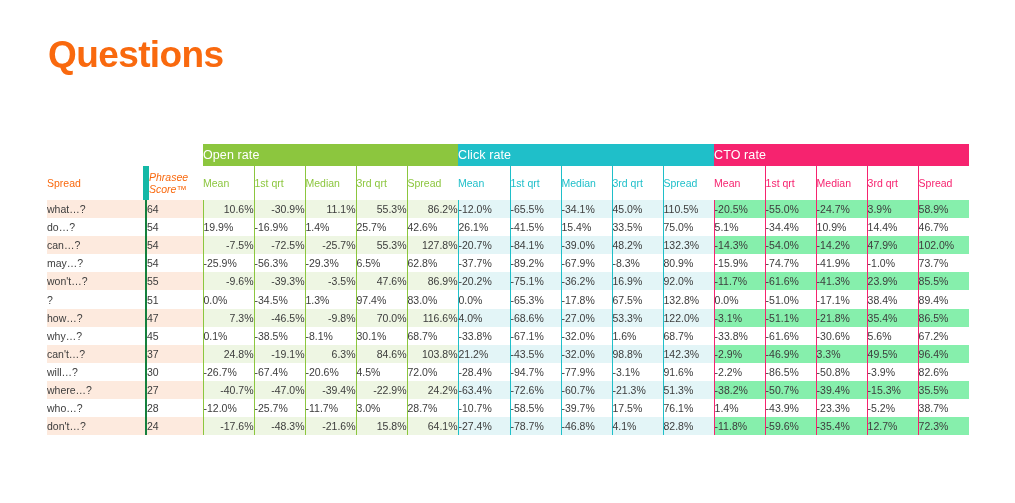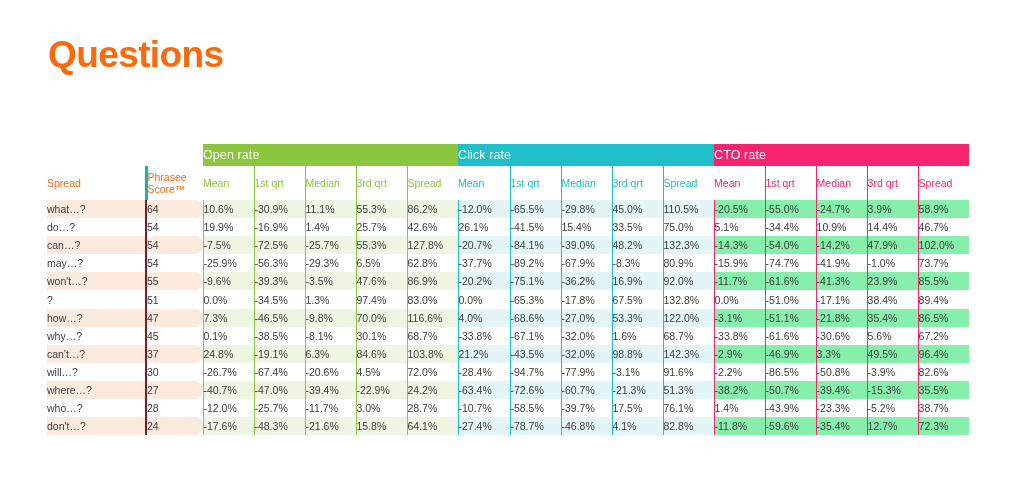--- a/index.html
+++ b/index.html
@@ -65,23 +65,24 @@
     padding-left: 7px;
     text-align: left;
     vertical-align: middle;
   }
   td.h-phrase {
     color: #f9690e;
     padding-left: 8px;
   }
   td.h-score {
     color: #f9690e;
-    border-left: 3px solid #14b8a6;
+    border-left: 6px solid #14b8a6;
     padding-left: 7px;
     line-height: 12px;
+    font-style: italic;
   }
   td.h-open  { color: #8cc63e; border-left: 1.5px solid #8cc63e; }
   td.h-click { color: #1fbfc9; border-left: 1.5px solid #1fbfc9; }
   td.h-cto   { color: #f6236f; border-left: 1.5px solid #f6236f; }
   td.h-open.first-col  { border-left: none; }
   td.h-click.first-col { border-left: none; }
   td.h-cto.first-col   { border-left: none; }
 
   
   tr.data-row td {
@@ -92,32 +93,31 @@
     text-align: left;
     white-space: nowrap;
   }
   td.c-phrase {
     padding-left: 8px;
     color: #1b2b44;
     font-weight: bold;
     font-size: 10.5px;
   }
   td.c-score {
-    border-left: 2px solid #7f1d1d;
+    border-left: 2px solid #15803d;
     color: #3c3c3c;
-    border-radius: 8px;
   }
   td.c-open  { border-left: 1.5px solid #8cc63e; }
   td.c-click { border-left: 1.5px solid #1fbfc9; }
   td.c-cto   { border-left: 1.5px solid #f6236f; }
 
   
   tr.data-row.odd td.c-phrase,
   tr.data-row.odd td.c-score { background: #fdeade; }
-  tr.data-row.odd td.c-open  { background: #eef6e3; }
+  tr.data-row.odd td.c-open  { background: #eef6e3; text-align: right; }
   tr.data-row.odd td.c-click { background: #e3f5f7; }
   tr.data-row.odd td.c-cto   { background: #86efac; }
 
   tr.data-row.even td { background: #ffffff; }
 </style>
 </head>
 <body>
 
 <div id="page-title">Questions</div>
 
@@ -182,21 +182,21 @@
       <tr class="data-row odd">
         <td class="c-phrase">what…?</td>
         <td class="c-score">64</td>
         <td class="c-open">10.6%</td>
         <td class="c-open">-30.9%</td>
         <td class="c-open">11.1%</td>
         <td class="c-open">55.3%</td>
         <td class="c-open">86.2%</td>
         <td class="c-click">-12.0%</td>
         <td class="c-click">-65.5%</td>
-        <td class="c-click">-29.8%</td>
+        <td class="c-click">-34.1%</td>
         <td class="c-click">45.0%</td>
         <td class="c-click">110.5%</td>
         <td class="c-cto">-20.5%</td>
         <td class="c-cto">-55.0%</td>
         <td class="c-cto">-24.7%</td>
         <td class="c-cto">3.9%</td>
         <td class="c-cto">58.9%</td>
       </tr>
       <tr class="data-row even">
         <td class="c-phrase">do…?</td>

